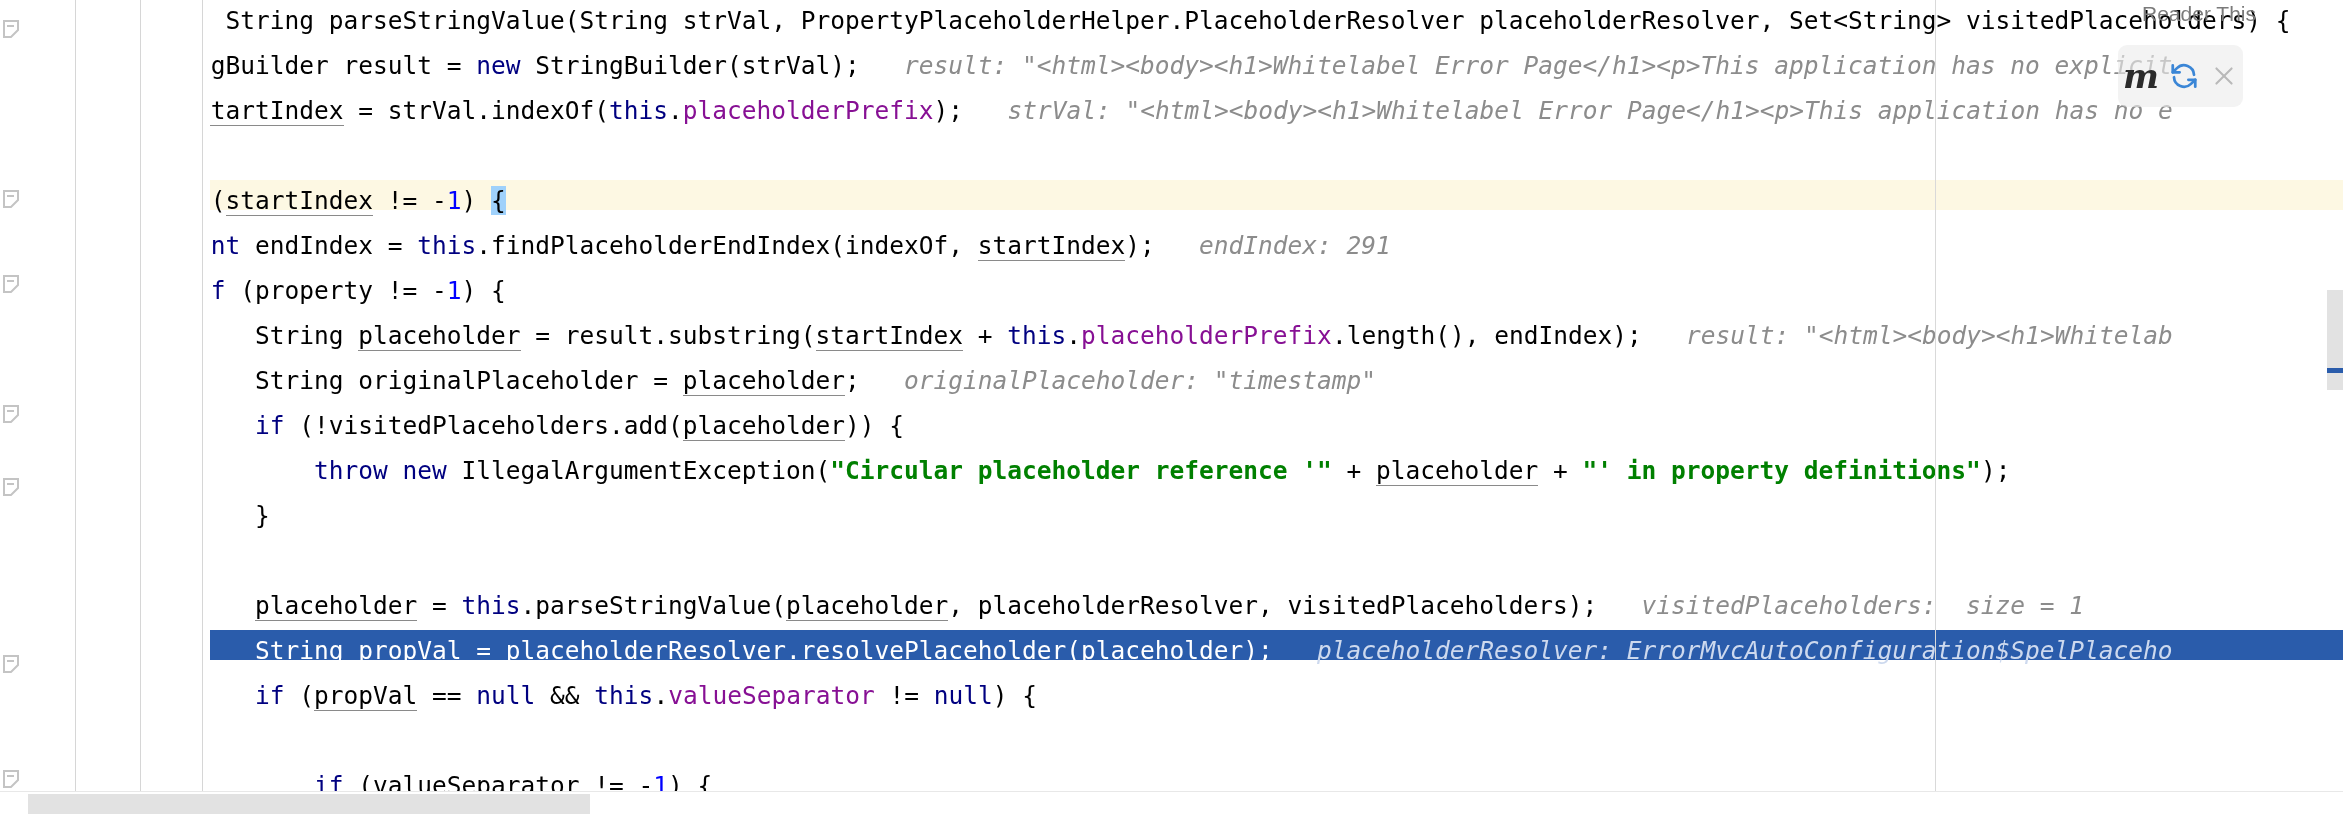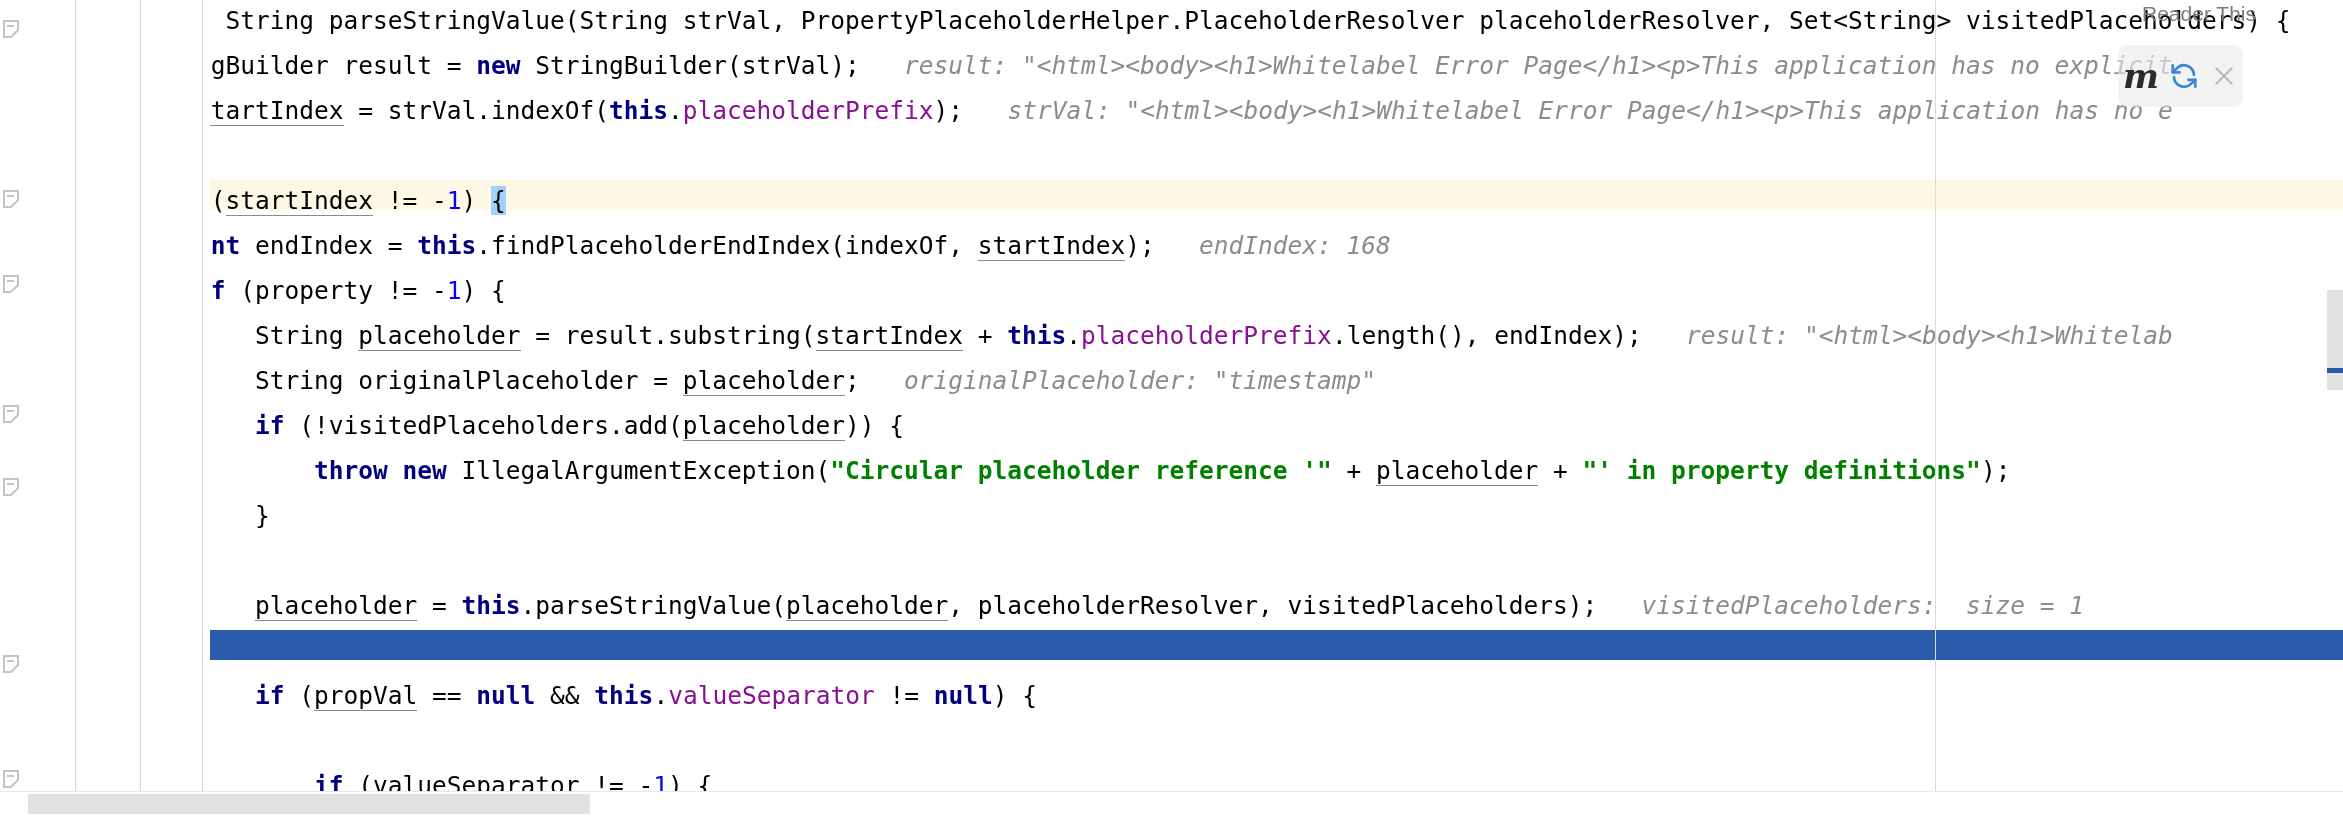--- a/index.html
+++ b/index.html
@@ -23,21 +23,21 @@
 
   
   .band{position:absolute;left:0;width:2343px;height:30px;z-index:1;}
   .band.cream{background:#fdf8e3;}
   .band.sel{background:#2a5cab;}
 
   
   .iguide{position:absolute;width:1px;background:#d4d4d4;z-index:2;}
 
   
-  .kw{color:#000080;font-weight:bold;}
+  .kw{color:#000080;font-weight:normal;}
   .num{color:#0000ff;}
   .str{color:#008000;font-weight:bold;}
   .fld{color:#871094;}
   .pln{color:#000000;}
   .ul{border-bottom:1px solid #8a8a8a;}
   .hint{color:#8c8c8c;font-style:italic;}
   .bracket{background:#9fd1fb;}
 
   
   .row.selrow .pln,.row.selrow .kw,.row.selrow .num,.row.selrow .fld{color:#ffffff;}
@@ -103,29 +103,30 @@
       <div class="iguide" style="left: 137px; top: 765px; height: 30px;"></div>
       <div class="iguide" style="left: 196px; top: 765px; height: 30px;"></div>
     </div>
 
   <div class="code" id="code-surface">
       <div class="row" style="top: 6px;"><span class="txt" style="left: 78px;"><span class="kw">protected </span><span class="pln">String parseStringValue(String strVal, PropertyPlaceholderHelper.PlaceholderResolver placeholderResolver, Set&lt;String&gt; visitedPlaceholders) {</span></span></div>
       <div class="row" style="top: 51px;"><span class="txt" style="left: 78px;"><span class="pln">    StringBuilder result = </span><span class="kw">new </span><span class="pln">StringBuilder(strVal);</span><span class="hint">   result: </span><span class="hint">"&lt;html&gt;&lt;body&gt;&lt;h1&gt;Whitelabel Error Page&lt;/h1&gt;&lt;p&gt;This application has no explicit</span></span></div>
       <div class="row" style="top: 96px;"><span class="txt" style="left: 78px;"><span class="pln">    </span><span class="kw">int </span><span class="pln ul">startIndex</span><span class="pln"> = strVal.indexOf(</span><span class="kw">this</span><span class="pln">.</span><span class="fld">placeholderPrefix</span><span class="pln">);</span><span class="hint">   strVal: </span><span class="hint">"&lt;html&gt;&lt;body&gt;&lt;h1&gt;Whitelabel Error Page&lt;/h1&gt;&lt;p&gt;This application has no e</span></span></div>
       <div class="row" style="top: 141px;"><span class="txt" style="left: 78px;"></span></div>
       <div class="row" style="top: 186px;"><span class="txt" style="left: 78px;"><span class="pln">    </span><span class="kw">while</span><span class="pln">(</span><span class="pln ul">startIndex</span><span class="pln"> != -</span><span class="num">1</span><span class="pln">) </span><span class="pln bracket">{</span></span></div>
-      <div class="row" style="top: 231px;"><span class="txt" style="left: 78px;"><span class="pln">        </span><span class="kw">int </span><span class="pln">endIndex = </span><span class="kw">this</span><span class="pln">.findPlaceholderEndIndex(indexOf, </span><span class="pln ul">startIndex</span><span class="pln">);</span><span class="hint">   endIndex: 168</span></span></div>
+      <div class="row" style="top: 231px;"><span class="txt" style="left: 78px;"><span class="pln">        </span><span class="kw">int </span><span class="pln">endIndex = </span><span class="kw">this</span><span class="pln">.findPlaceholderEndIndex(indexOf, </span><span class="pln ul">startIndex</span><span class="pln">);</span><span class="hint">   endIndex: 291</span></span></div>
       <div class="row" style="top: 276px;"><span class="txt" style="left: 78px;"><span class="pln">        </span><span class="kw">if </span><span class="pln">(property != -</span><span class="num">1</span><span class="pln">) {</span></span></div>
       <div class="row" style="top: 321px;"><span class="txt" style="left: 78px;"><span class="pln">            String </span><span class="pln ul">placeholder</span><span class="pln"> = result.substring(</span><span class="pln ul">startIndex</span><span class="pln"> + </span><span class="kw">this</span><span class="pln">.</span><span class="fld">placeholderPrefix</span><span class="pln">.length(), endIndex);</span><span class="hint">   result: </span><span class="hint">"&lt;html&gt;&lt;body&gt;&lt;h1&gt;Whitelab</span></span></div>
       <div class="row" style="top: 366px;"><span class="txt" style="left: 78px;"><span class="pln">            String originalPlaceholder = </span><span class="pln ul">placeholder</span><span class="pln">;</span><span class="hint">   originalPlaceholder: "timestamp"</span></span></div>
       <div class="row" style="top: 411px;"><span class="txt" style="left: 78px;"><span class="pln">            </span><span class="kw">if </span><span class="pln">(!visitedPlaceholders.add(</span><span class="pln ul">placeholder</span><span class="pln">)) {</span></span></div>
       <div class="row" style="top: 456px;"><span class="txt" style="left: 78px;"><span class="pln">                </span><span class="kw">throw new </span><span class="pln">IllegalArgumentException(</span><span class="str">"Circular placeholder reference '"</span><span class="pln"> + </span><span class="pln ul">placeholder</span><span class="pln"> + </span><span class="str">"' in property definitions"</span><span class="pln">);</span></span></div>
       <div class="row" style="top: 501px;"><span class="txt" style="left: 78px;"><span class="pln">            }</span></span></div>
       <div class="row" style="top: 546px;"><span class="txt" style="left: 78px;"></span></div>
       <div class="row" style="top: 591px;"><span class="txt" style="left: 78px;"><span class="pln">            </span><span class="pln ul">placeholder</span><span class="pln"> = </span><span class="kw">this</span><span class="pln">.parseStringValue(</span><span class="pln ul">placeholder</span><span class="pln">, placeholderResolver, visitedPlaceholders);</span><span class="hint">   visitedPlaceholders:  size = 1</span></span></div>
+      <div class="row selrow" style="top: 636px;"><span class="txt" style="left: 78px;"><span class="pln">            String </span><span class="pln ul">propVal</span><span class="pln"> = placeholderResolver.resolvePlaceholder(</span><span class="pln ul">placeholder</span><span class="pln">);</span><span class="hint">   placeholderResolver: ErrorMvcAutoConfiguration$SpelPlaceho</span></span></div>
       <div class="row" style="top: 681px;"><span class="txt" style="left: 78px;"><span class="pln">            </span><span class="kw">if </span><span class="pln">(</span><span class="pln ul">propVal</span><span class="pln"> == </span><span class="kw">null </span><span class="pln">&amp;&amp; </span><span class="kw">this</span><span class="pln">.</span><span class="fld">valueSeparator</span><span class="pln"> != </span><span class="kw">null</span><span class="pln">) {</span></span></div>
       <div class="row" style="top: 771px;"><span class="txt" style="left: 78px;"><span class="pln">                </span><span class="kw">if </span><span class="pln">(valueSeparator != -</span><span class="num">1</span><span class="pln">) {</span></span></div>
     </div>
 
   <div class="gutter">
     <div id="gutter-dividers">
         <div class="gut-div" style="left: 75px;"></div>
         <div class="gut-div" style="left: 140px;"></div>
         <div class="gut-div" style="left: 202px;"></div>
       </div>

